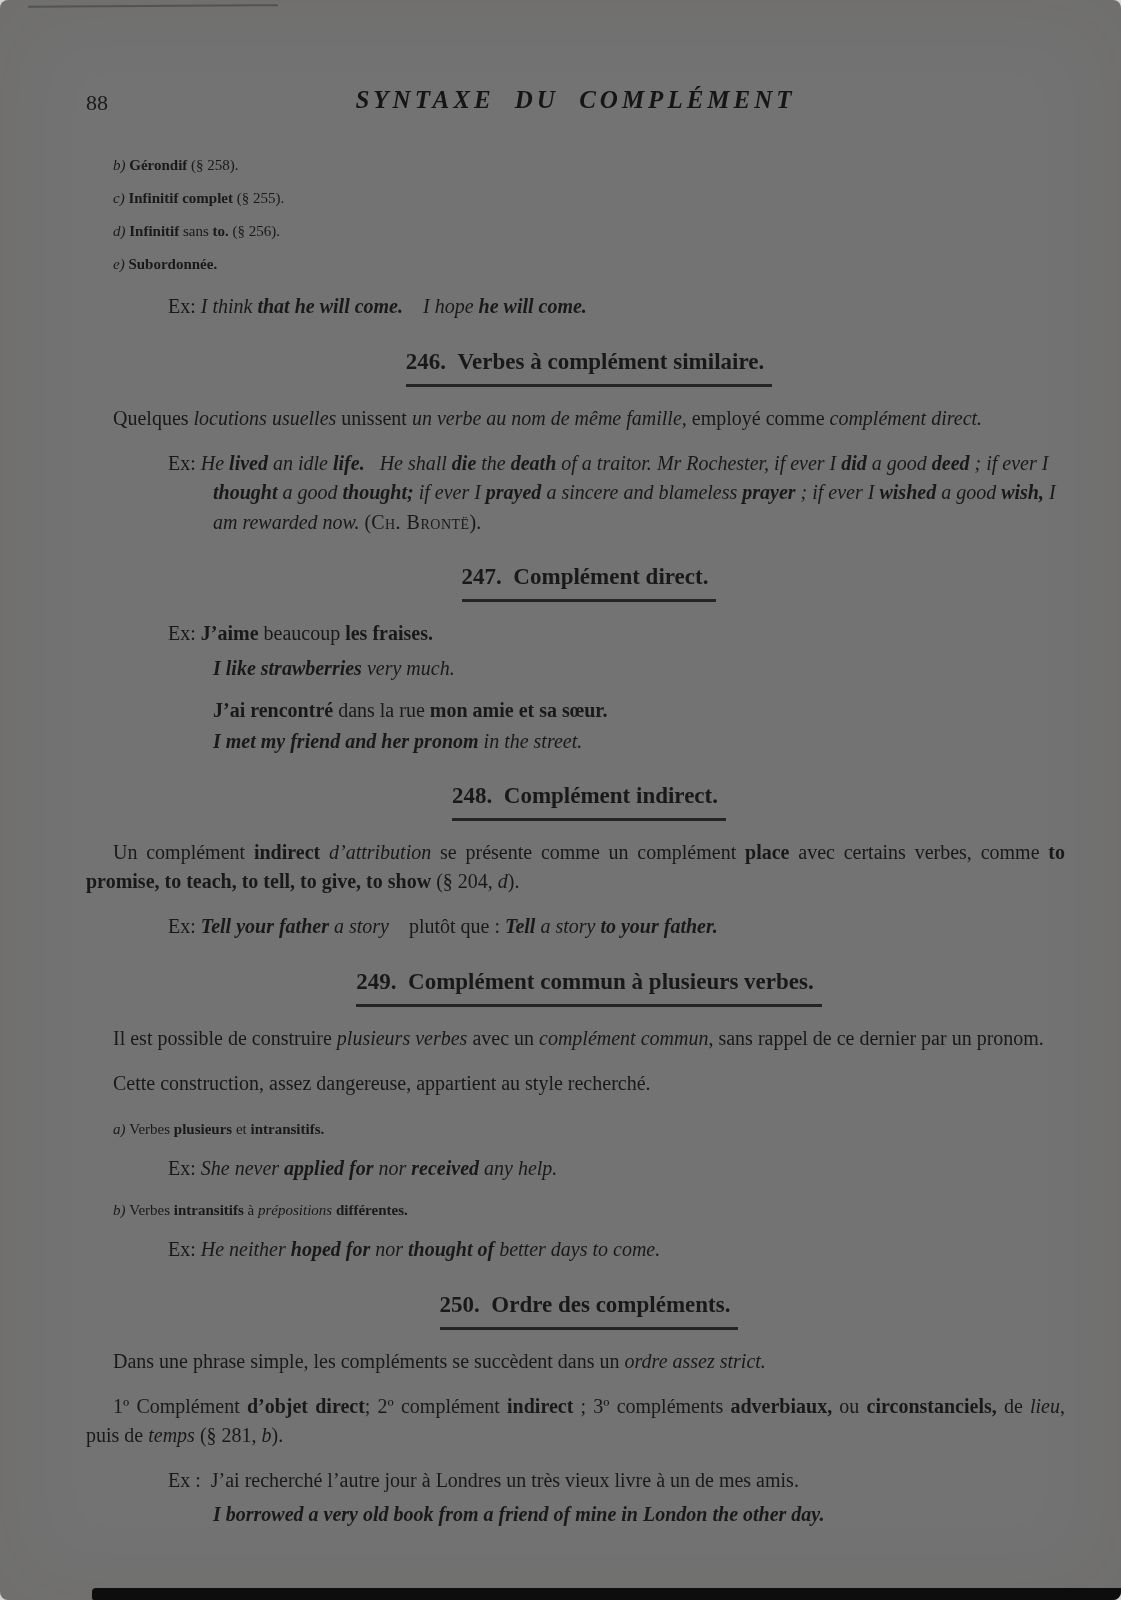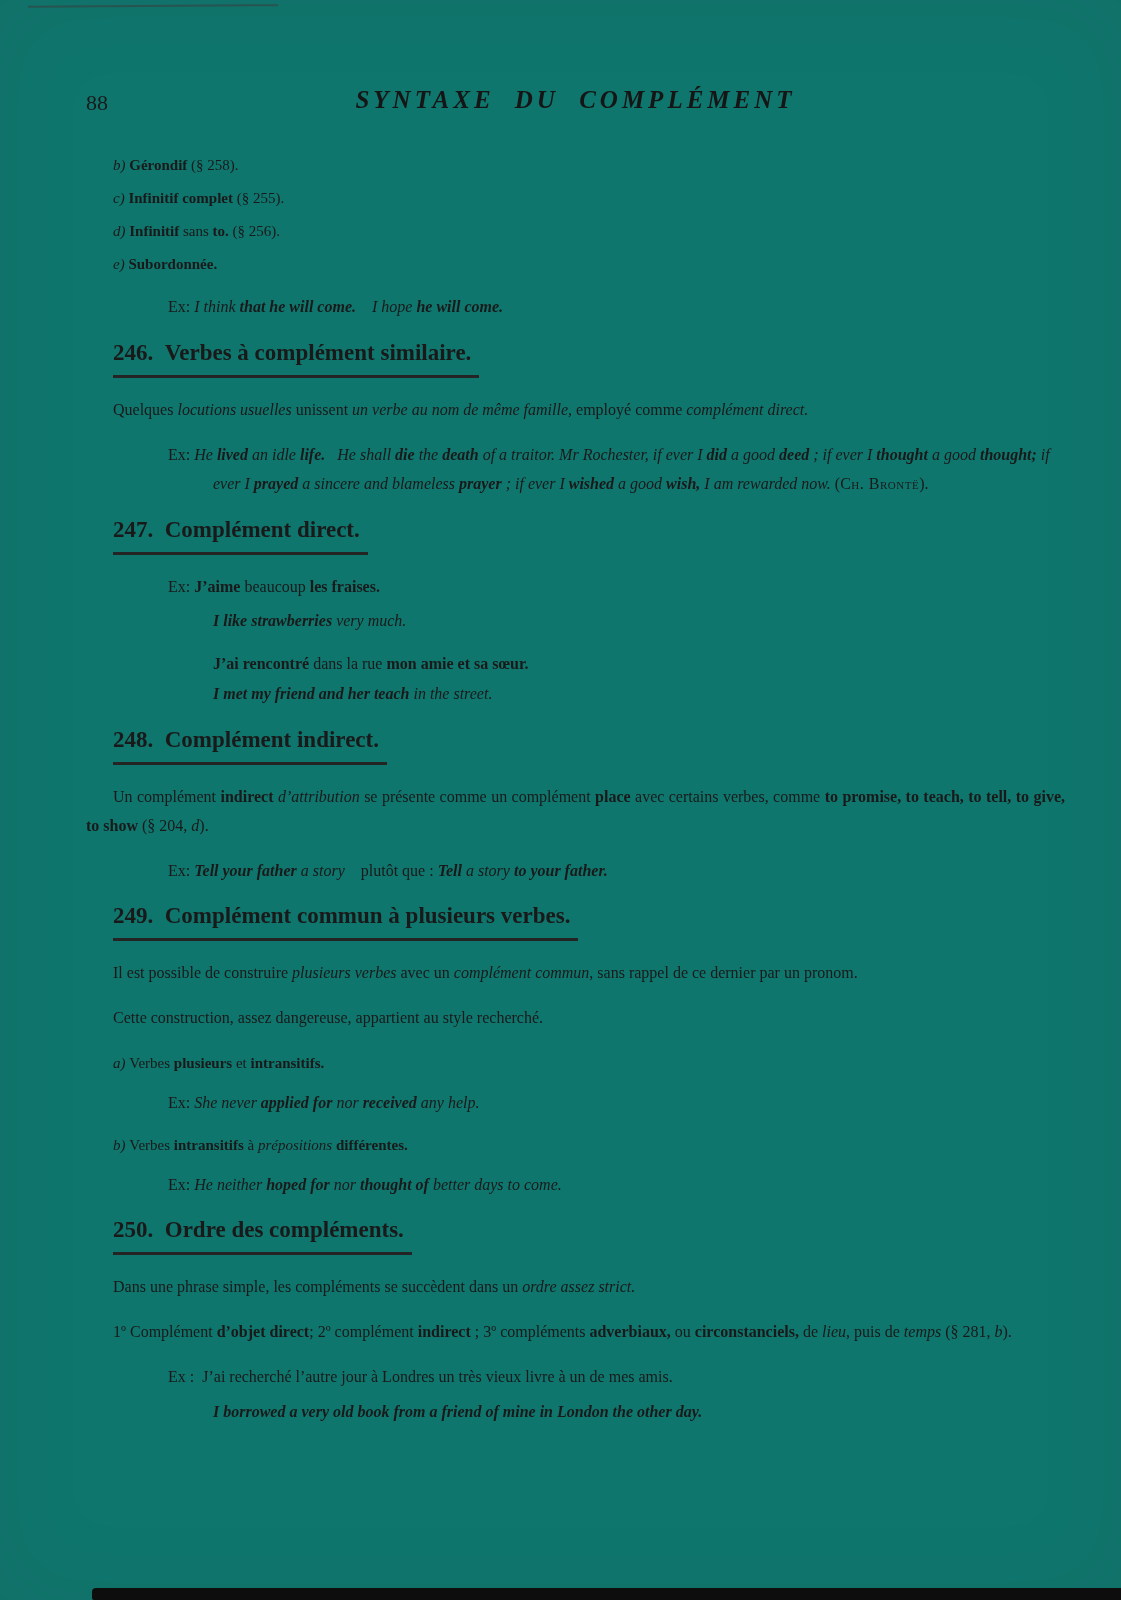--- a/index.html
+++ b/index.html
@@ -1,34 +1,35 @@
 <!DOCTYPE html>
 <html><head>
 <meta charset="utf-8">
 <style>
   * { margin:0; padding:0; box-sizing:border-box; }
   html,body { width:1121px; }
   body { font-family:"Liberation Serif", serif; background:#d8d5cf; }
   .page {
     position:relative; width:1121px; height:1600px;
-    background:#0f766e; color:#1a1a1a; overflow:hidden;
+    background:#737373; color:#1a1a1a; overflow:hidden;
     padding:86px 56px 0 86px;
     box-shadow: inset 0 0 90px rgba(60,50,30,0.08);
+    border-radius: 8px;
   }
   .page-header { position:relative; height:42px; margin-bottom:22px; }
   .page-number { position:absolute; left:0; top:4px; font-size:22px; }
   .running-title {
     text-align:center; font-style:italic; font-weight:bold;
     font-size:25px; letter-spacing:4px; word-spacing:10px; color:#151515;
   }
-  .blk { font-size:16px; line-height:29px; color:#191919; }
+  .blk { font-size:20px; line-height:29px; color:#191919; }
   .item { font-size:15px; line-height:31px; padding-left:27px; margin:2px 0; }
   .ex   { padding-left:127px; text-indent:-45px; margin:9px 0 5px; line-height:29.5px; }
   .exline { padding-left:127px; margin:0 0 1px; line-height:29.5px; }
-  .heading { font-size:23px; font-weight:bold; margin:16px 0 17px; padding-left:27px; }
+  .heading { font-size:23px; font-weight:bold; margin:25px 0 17px; padding-left:27px;text-align:center; }
   .heading .ht { display:inline-block; border-bottom:3px solid #242424; padding:0 8px 8px 0; }
   .para { text-indent:27px; margin:16px 0; text-align:justify; }
   .mt10 { margin-top:12px; }
   .mt12 { margin-top:13px; }
   .sb  { font-weight:bold; }
   .si  { font-style:italic; }
   .sbi { font-weight:bold; font-style:italic; }
   .ssc { font-variant:small-caps; letter-spacing:0.5px; }
   .artifact-top {
     position:absolute; left:28px; top:5px; width:250px; height:2px;
@@ -56,21 +57,21 @@
       <div class="blk item"><span class="si">d) </span><span class="sb">Infinitif</span><span> sans </span><span class="sb">to.</span><span> (§ 256).</span></div>
       <div class="blk item"><span class="si">e) </span><span class="sb">Subordonnée.</span></div>
       <div class="blk ex mt10"><span>Ex: </span><span class="si">I think </span><span class="sbi">that he will come.</span><span>&nbsp;&nbsp;&nbsp; </span><span class="si">I hope </span><span class="sbi">he will come.</span></div>
       <div class="blk heading"><span class="ht"><span class="sb">246.&nbsp;&nbsp;Verbes à complément similaire.</span></span></div>
       <div class="blk para"><span>Quelques </span><span class="si">locutions usuelles</span><span> unissent </span><span class="si">un verbe au nom de même famille,</span><span> employé comme </span><span class="si">complément direct.</span></div>
       <div class="blk ex"><span>Ex: </span><span class="si">He </span><span class="sbi">lived</span><span class="si"> an idle </span><span class="sbi">life.</span><span>&nbsp;&nbsp; </span><span class="si">He shall </span><span class="sbi">die</span><span class="si"> the </span><span class="sbi">death</span><span class="si"> of a traitor. </span><span class="si">Mr Rochester, if ever I </span><span class="sbi">did</span><span class="si"> a good </span><span class="sbi">deed</span><span class="si"> ; if ever I </span><span class="sbi">thought</span><span class="si"> a good </span><span class="sbi">thought;</span><span class="si"> if ever I </span><span class="sbi">prayed</span><span class="si"> a sincere and blameless </span><span class="sbi">prayer</span><span class="si"> ; if ever I </span><span class="sbi">wished</span><span class="si"> a good </span><span class="sbi">wish,</span><span class="si"> I am rewarded now. </span><span>(</span><span class="ssc">Ch. Brontë</span><span>).</span></div>
       <div class="blk heading"><span class="ht"><span class="sb">247.&nbsp;&nbsp;Complément direct.</span></span></div>
       <div class="blk ex"><span>Ex: </span><span class="sb">J’aime</span><span> beaucoup </span><span class="sb">les fraises.</span></div>
       <div class="blk exline"><span class="sbi">I like strawberries</span><span class="si"> very much.</span></div>
       <div class="blk exline mt12"><span class="sb">J’ai rencontré</span><span> dans la rue </span><span class="sb">mon amie et sa sœur.</span></div>
-      <div class="blk exline"><span class="sbi">I met my friend and her teach</span><span class="si"> in the street.</span></div>
+      <div class="blk exline"><span class="sbi">I met my friend and her pronom</span><span class="si"> in the street.</span></div>
       <div class="blk heading"><span class="ht"><span class="sb">248.&nbsp;&nbsp;Complément indirect.</span></span></div>
       <div class="blk para"><span>Un complément </span><span class="sb">indirect</span><span> </span><span class="si">d’attribution</span><span> se présente comme un complément </span><span class="sb">place</span><span> avec certains verbes, comme </span><span class="sb">to promise, to teach, to tell, to give, to show</span><span> (§ 204, </span><span class="si">d</span><span>).</span></div>
       <div class="blk ex"><span>Ex: </span><span class="sbi">Tell your father</span><span class="si"> a story</span><span>&nbsp;&nbsp;&nbsp;&nbsp;plutôt que : </span><span class="sbi">Tell</span><span class="si"> a story </span><span class="sbi">to your father.</span></div>
       <div class="blk heading"><span class="ht"><span class="sb">249.&nbsp;&nbsp;Complément commun à plusieurs verbes.</span></span></div>
       <div class="blk para"><span>Il est possible de construire </span><span class="si">plusieurs verbes</span><span> avec un </span><span class="si">complément commun</span><span>, sans rappel de ce dernier par un pronom.</span></div>
       <div class="blk para"><span>Cette construction, assez dangereuse, appartient au style recherché.</span></div>
       <div class="blk item mt10"><span class="si">a) </span><span>Verbes </span><span class="sb">plusieurs</span><span> et </span><span class="sb">intransitifs.</span></div>
       <div class="blk ex"><span>Ex: </span><span class="si">She never </span><span class="sbi">applied for</span><span class="si"> nor </span><span class="sbi">received</span><span class="si"> any help.</span></div>
       <div class="blk item mt10"><span class="si">b) </span><span>Verbes </span><span class="sb">intransitifs</span><span> à </span><span class="si">prépositions</span><span> </span><span class="sb">différentes.</span></div>
       <div class="blk ex"><span>Ex: </span><span class="si">He neither </span><span class="sbi">hoped for</span><span class="si"> nor </span><span class="sbi">thought of</span><span class="si"> better days to come.</span></div>

